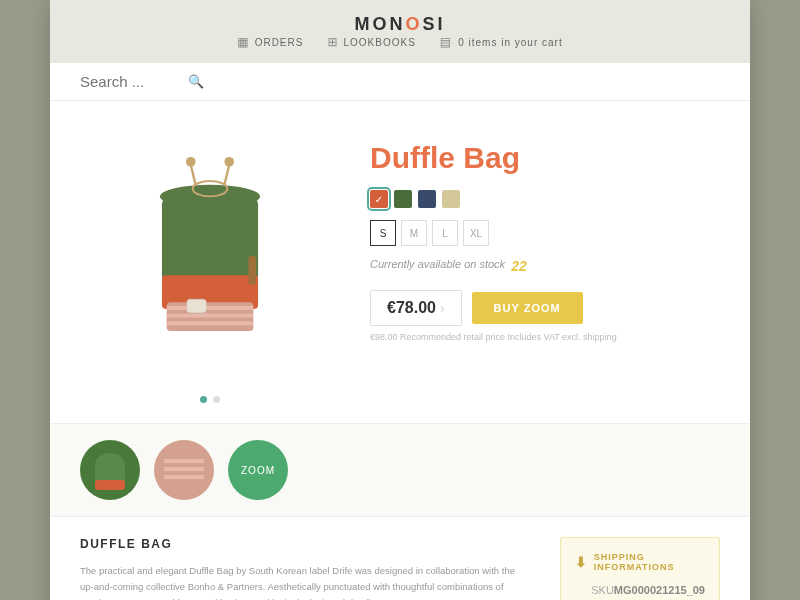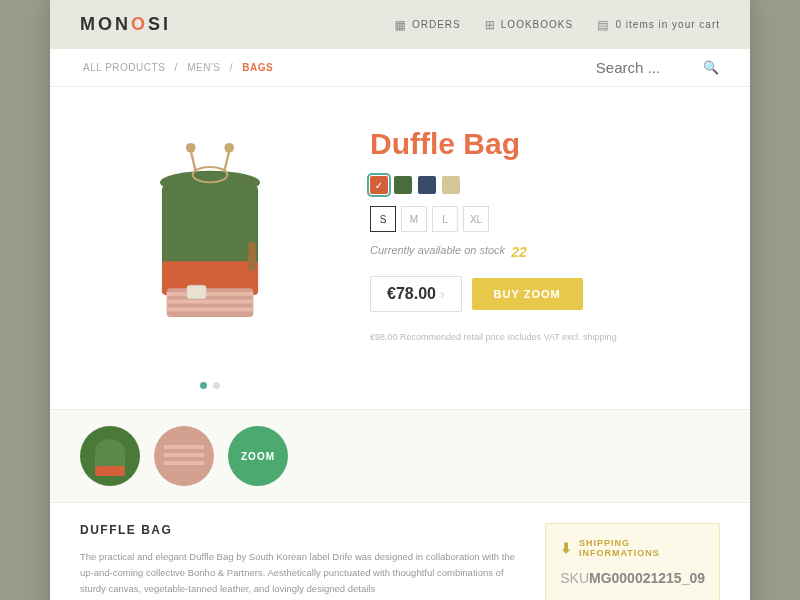--- a/index.html
+++ b/index.html
@@ -17,20 +17,21 @@
       box-shadow: 0 2px 20px rgba(0,0,0,0.2);
     }
 
     
     .header {
       background: #e8e8e0;
       padding: 14px 30px;
       display: flex;
       align-items: center;
       justify-content: space-between;
+      flex-direction: column;
     }
     .logo {
       font-size: 18px;
       font-weight: 700;
       letter-spacing: 3px;
       color: #333;
     }
     .logo span {
       color: #e8734a;
     }
@@ -273,21 +274,21 @@
       padding: 10px 22px;
       font-size: 11px;
       font-weight: 700;
       letter-spacing: 1px;
       cursor: pointer;
       border-radius: 2px;
     }
     .price-note {
       font-size: 9px;
       color: #bbb;
-      margin-top: 19px;
+      margin-top: 5px;
       line-height: 1.4;
     }
 
     
     .thumbnails-section {
       background: #f9f9f6;
       border-top: 1px solid #eee;
       padding: 16px 30px;
       display: flex;
       gap: 14px;
@@ -308,21 +309,21 @@
       align-items: center;
       justify-content: center;
     }
     .zoom-btn {
       width: 60px;
       height: 60px;
       border-radius: 50%;
       background: #4caa70;
       color: #fff;
       font-size: 10px;
-      font-weight: 700;
+      font-weight: 400;
       letter-spacing: 1px;
       cursor: pointer;
       display: flex;
       align-items: center;
       justify-content: center;
       border: none;
     }
     .more-photos-btn {
       width: 60px;
       height: 60px;
@@ -379,22 +380,22 @@
       letter-spacing: 1px;
       color: #c8a840;
       margin-bottom: 12px;
     }
     .shipping-icon {
       font-size: 14px;
       color: #c8a840;
     }
     .sku-row {
       display: flex;
-      justify-content: space-between;
-      font-size: 14px;
+      justify-content: flex-end;
+      font-size: 11px;
       color: #aaa;
     }
     .sku-label { color: #aaa; }
     .sku-value { color: #888; font-weight: 600; }
   </style>
 </head>
 <body>
 
 <div class="page-wrapper">
 
@@ -412,27 +413,20 @@
         <span>LOOKBOOKS</span>
       </div>
       <div class="nav-item cart-icon-wrapper">
         <span class="nav-icon">▤</span>
         <span>0 items in your cart</span>
       </div>
     </div>
   </div>
 
   <div class="sub-header">
-    <div class="breadcrumb">
-      <span>ALL PRODUCTS</span>
-      <span> / </span>
-      <span>MEN'S</span>
-      <span> / </span>
-      <span class="active">BAGS</span>
-    </div>
     <div class="search-bar">
       <input class="search-input" type="text" placeholder="Search ..." style="">
       <span class="search-icon-btn">🔍</span>
     </div>
   </div>
 
   <div class="main-content">
 
     <div class="product-image-section">
       <div class="product-image">

